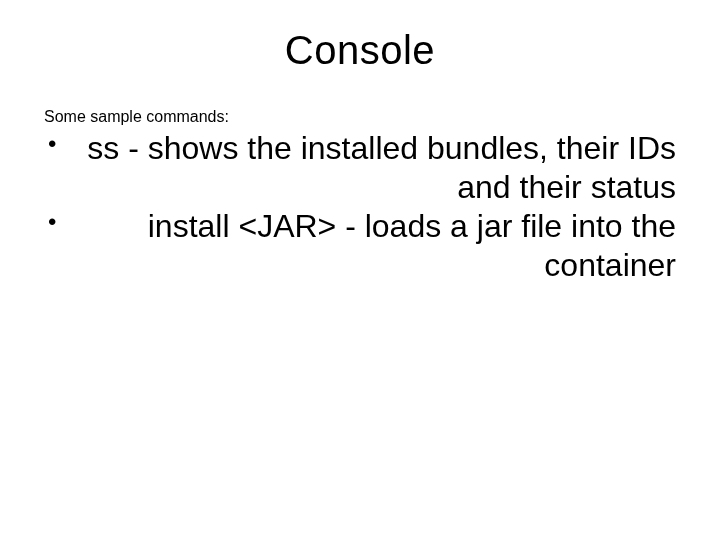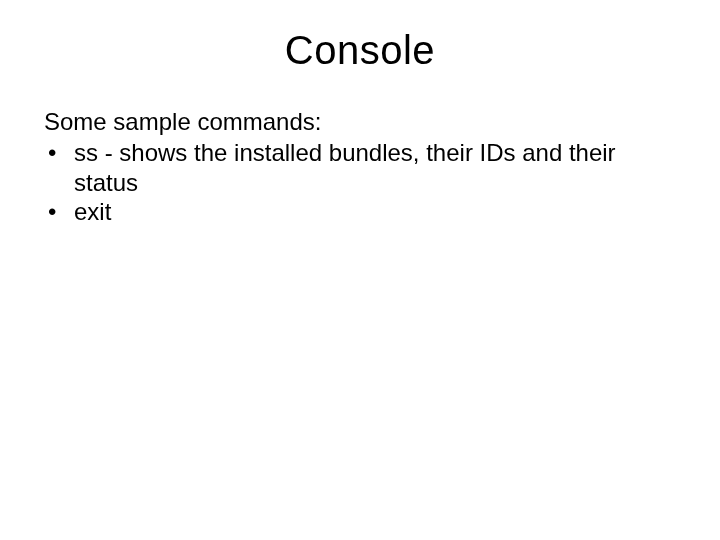--- a/index.html
+++ b/index.html
@@ -18,47 +18,48 @@
     padding: 20px 44px 0 44px;
   }
   .title {
     text-align: center;
     font-size: 40px;
     font-weight: 400;
     margin: 8px 0 34px 0;
     letter-spacing: 0.5px;
   }
   .intro {
-    font-size: 24px;
+    font-size: 16px;
     margin: 0 0 2px 0;
     line-height: 1.22;
   }
   ul.bullets {
     list-style: none;
     margin: 0;
     padding: 0;
   }
   ul.bullets li {
-    font-size: 24px;
+    font-size: 32px;
     line-height: 1.22;
     padding-left: 30px;
     position: relative;
     margin: 0;
+    text-align: right;
   }
   ul.bullets li::before {
     content: "•";
     position: absolute;
     left: 4px;
     top: 0;
     font-size: 24px;
   }
 </style>
 </head>
 <body>
 
 <div class="slide">
   <h1 class="title">Console</h1>
   <p class="intro">Some sample commands:</p>
   <ul class="bullets">
     <li>ss - shows the installed bundles, their IDs and their status</li>
-    <li>exit</li>
+    <li>install &lt;JAR&gt; - loads a jar file into the container</li>
   </ul>
 </div>
 
 </body></html>

